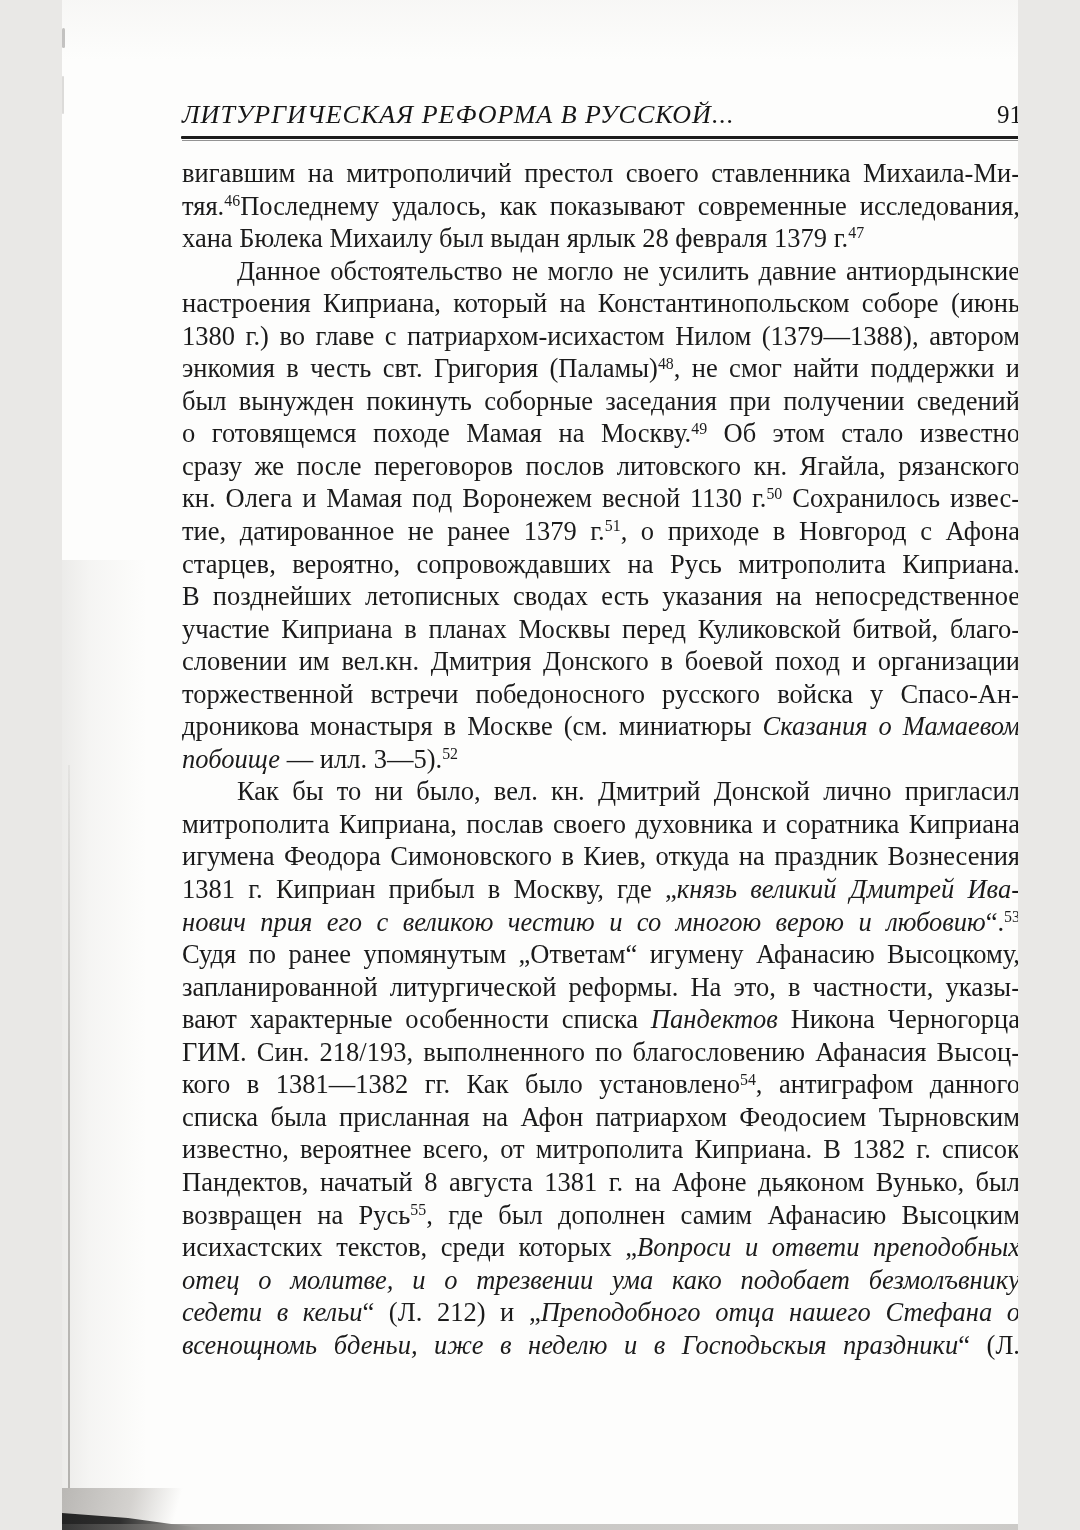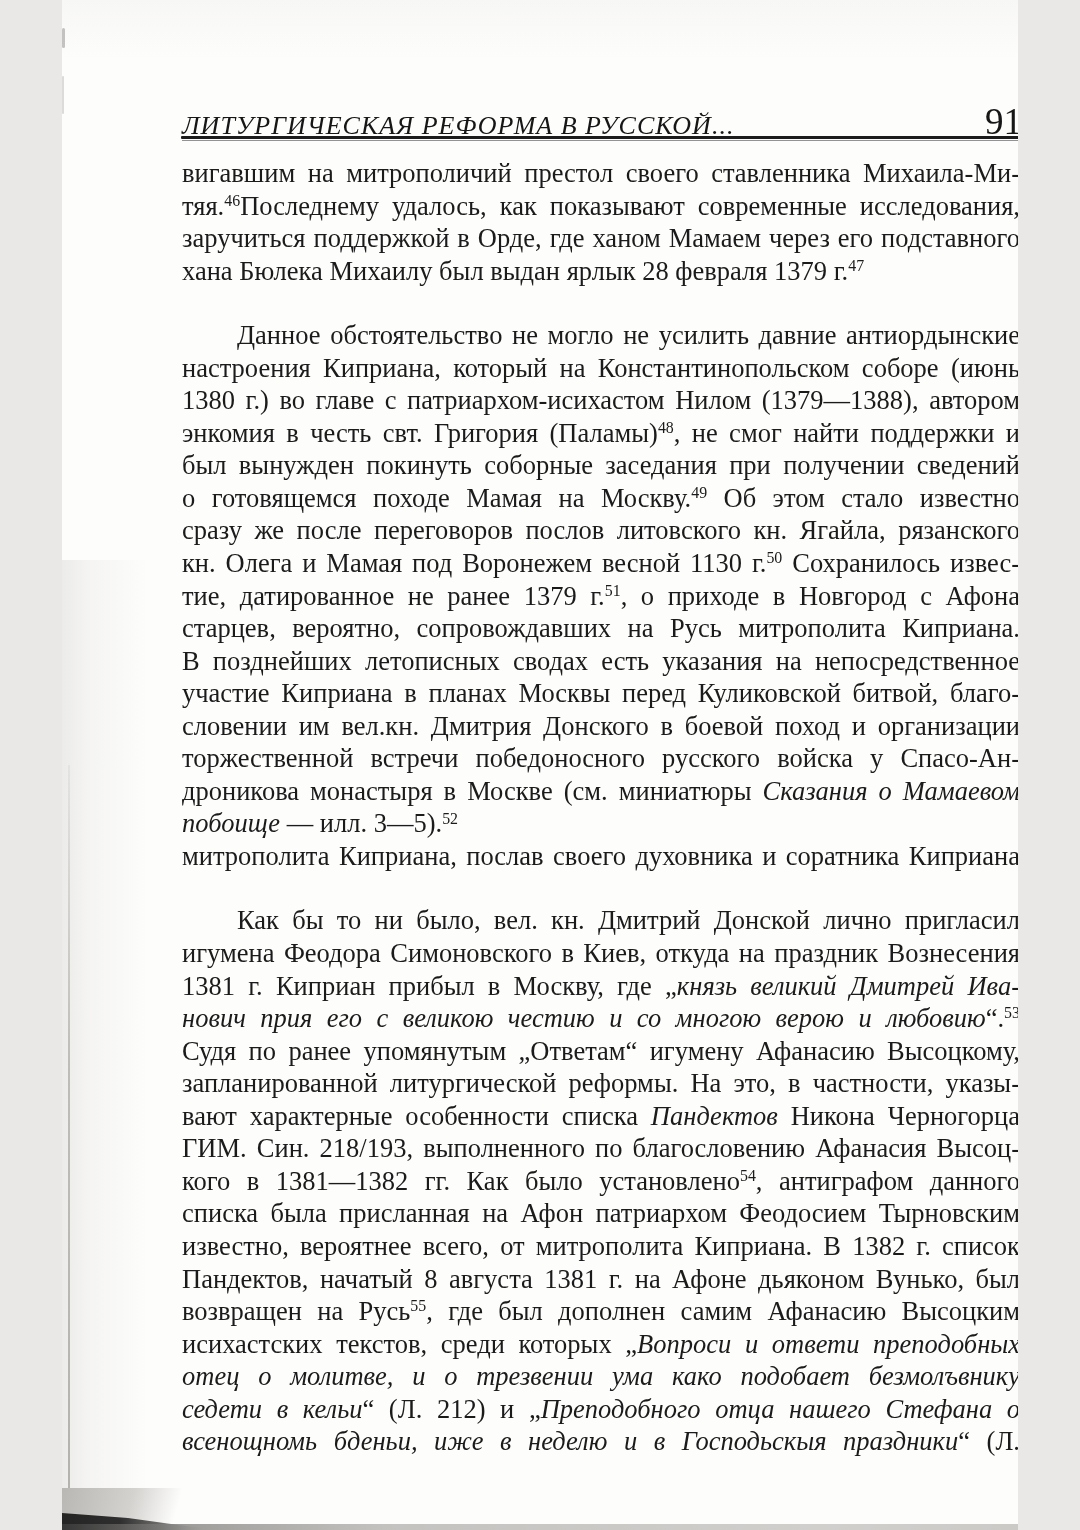--- a/index.html
+++ b/index.html
@@ -29,21 +29,21 @@
     display:flex;justify-content:space-between;align-items:baseline;
   }
   .header .title{
     font-style:italic;
     font-size:26px;
     letter-spacing:1px;
     white-space:nowrap;
     color:#161616;
   }
   .header .pagenum{
-    font-size:37px;
+    font-size:25px;
     color:#161616;
     margin-left:35px;
   }
   .rule{
     position:absolute;left:119px;top:136px;width:841px;height:3px;
     background:#1c1c1c;
     box-shadow:0 3px 0 -1px rgba(60,60,60,0.55);
     border-radius:1px;
   }
   
@@ -52,21 +52,21 @@
     font-size:26.5px;
   }
   .line{
     height:32.55px;
     line-height:32.55px;
     text-align:justify;
     text-align-last:justify;
     overflow:visible;
   }
   .line.end{ text-align-last:left; }
-  .line.indent{ text-indent:55px;margin-top:32px; }
+  .line.indent{ text-indent:55px; }
   .it{ font-style:italic; }
   .rg{ font-style:normal; }
   .fn{
     font-size:0.60em;
     position:relative;
     top:-0.55em;
     line-height:0;
     letter-spacing:0;
   }
   
@@ -116,40 +116,39 @@
 
   <div class="header">
     <span class="title">ЛИТУРГИЧЕСКАЯ РЕФОРМА В РУССКОЙ...</span>
     <span class="pagenum">91</span>
   </div>
   <div class="rule"></div>
 
   <div class="body-text">
       <div class="line" style=""><span class="rg">вигавшим на митрополичий престол своего ставленника Михаила-Ми-</span></div>
       <div class="line" style=""><span class="rg">тяя.</span><span class="fn">46</span><span class="rg">Последнему удалось, как показывают современные исследования,</span></div>
-      <div class="line" style=""><span class="rg">заручиться поддержкой в Орде, где ханом Мамаем через его подставного</span></div>
       <div class="line end" style=""><span class="rg">хана Бюлека Михаилу был выдан ярлык 28 февраля 1379 г.</span><span class="fn">47</span></div>
       <div class="line indent" style=""><span class="rg">Данное обстоятельство не могло не усилить давние антиордынские</span></div>
       <div class="line" style=""><span class="rg">настроения Киприана, который на Константинопольском соборе (июнь</span></div>
       <div class="line" style=""><span class="rg">1380 г.) во главе с патриархом-исихастом Нилом (1379—1388), автором</span></div>
       <div class="line" style=""><span class="rg">энкомия в честь свт. Григория (Паламы)</span><span class="fn">48</span><span class="rg">, не смог найти поддержки и</span></div>
       <div class="line" style=""><span class="rg">был вынужден покинуть соборные заседания при получении сведений</span></div>
       <div class="line" style=""><span class="rg">о готовящемся походе Мамая на Москву.</span><span class="fn">49</span><span class="rg"> Об этом стало известно</span></div>
       <div class="line" style=""><span class="rg">сразу же после переговоров послов литовского кн. Ягайла, рязанского</span></div>
       <div class="line" style=""><span class="rg">кн. Олега и Мамая под Воронежем весной 1130 г.</span><span class="fn">50</span><span class="rg"> Сохранилось извес-</span></div>
       <div class="line" style=""><span class="rg">тие, датированное не ранее 1379 г.</span><span class="fn">51</span><span class="rg">, о приходе в Новгород с Афона</span></div>
       <div class="line" style=""><span class="rg">старцев, вероятно, сопровождавших на Русь митрополита Киприана.</span></div>
       <div class="line" style=""><span class="rg">В позднейших летописных сводах есть указания на непосредственное</span></div>
       <div class="line" style=""><span class="rg">участие Киприана в планах Москвы перед Куликовской битвой, благо-</span></div>
       <div class="line" style=""><span class="rg">словении им вел.кн. Дмитрия Донского в боевой поход и организации</span></div>
       <div class="line" style=""><span class="rg">торжественной встречи победоносного русского войска у Спасо-Ан-</span></div>
       <div class="line" style=""><span class="rg">дроникова монастыря в Москве (см. миниатюры </span><span class="it">Сказания о Мамаевом</span></div>
       <div class="line end" style=""><span class="it">побоище</span><span class="rg"> — илл. 3—5).</span><span class="fn">52</span></div>
+      <div class="line indent" style=""><span class="rg">Как бы то ни было, вел. кн. Дмитрий Донской лично пригласил</span></div>
       <div class="line" style=""><span class="rg">митрополита Киприана, послав своего духовника и соратника Киприана</span></div>
-      <div class="line indent" style=""><span class="rg">Как бы то ни было, вел. кн. Дмитрий Донской лично пригласил</span></div>
       <div class="line" style=""><span class="rg">игумена Феодора Симоновского в Киев, откуда на праздник Вознесения</span></div>
       <div class="line" style=""><span class="rg">1381 г. Киприан прибыл в Москву, где „</span><span class="it">князь великий Дмитрей Ива-</span></div>
       <div class="line" style=""><span class="it">нович прия его с великою честию и со многою верою и любовию</span><span class="rg">“.</span><span class="fn">53</span></div>
       <div class="line" style=""><span class="rg">Судя по ранее упомянутым „Ответам“ игумену Афанасию Высоцкому,</span></div>
       <div class="line" style=""><span class="rg">запланированной литургической реформы. На это, в частности, указы-</span></div>
       <div class="line" style=""><span class="rg">вают характерные особенности списка </span><span class="it">Пандектов</span><span class="rg"> Никона Черногорца</span></div>
       <div class="line" style=""><span class="rg">ГИМ. Син. 218/193, выполненного по благословению Афанасия Высоц-</span></div>
       <div class="line" style=""><span class="rg">кого в 1381—1382 гг. Как было установлено</span><span class="fn">54</span><span class="rg">, антиграфом данного</span></div>
       <div class="line" style=""><span class="rg">списка была присланная на Афон патриархом Феодосием Тырновским</span></div>
       <div class="line" style=""><span class="rg">известно, вероятнее всего, от митрополита Киприана. В 1382 г. список</span></div>

